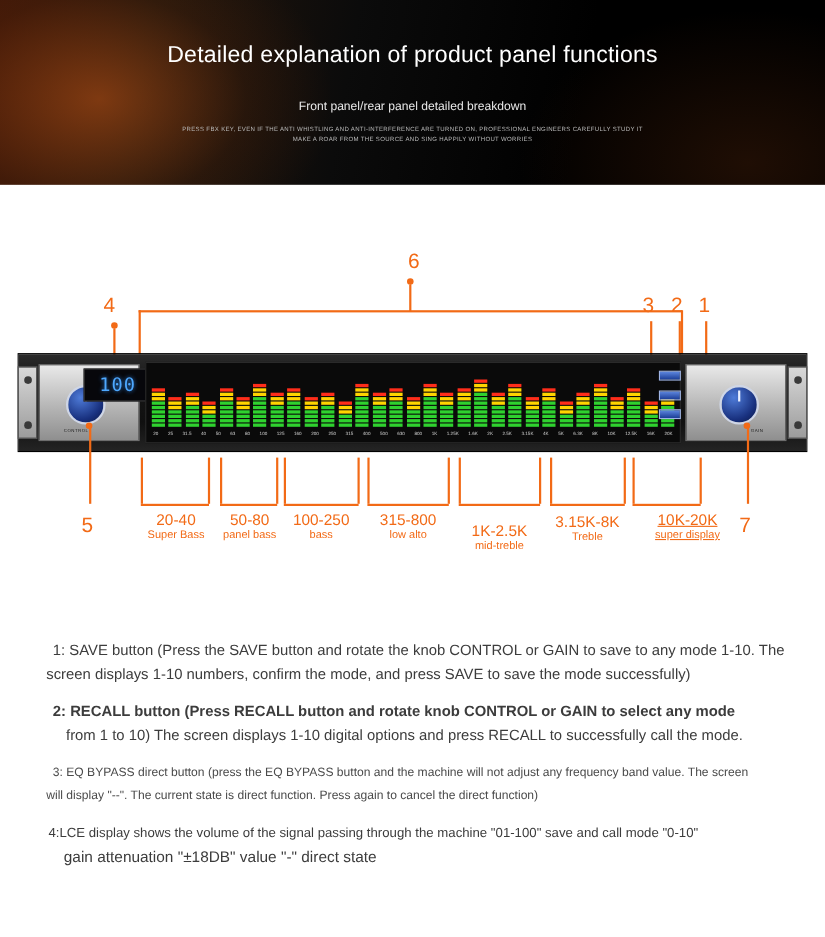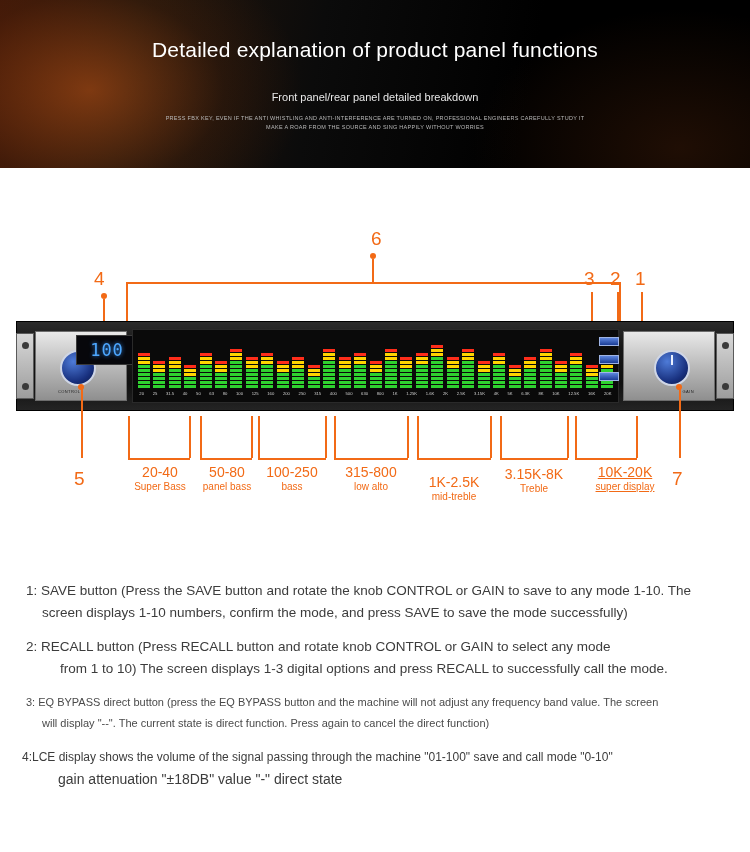--- a/index.html
+++ b/index.html
@@ -282,27 +282,27 @@
   .notes {
     position: absolute;
     top: 580px;
     left: 0;
     width: 750px;
     color: #3c3c3c;
   }
   .note {
     margin: 0 0 12px 0;
   }
-  .note .l1 { display: block; }
+  .note .l1 { display: block; margin-left: 22px; }
   .note .l2 { display: block; }
   .n1 { font-size: 13.5px; line-height: 22px; }
   .n1 .l1 { padding-left: 26px; }
   .n1 .l2 { padding-left: 42px; }
   .n2 { font-size: 13.5px; line-height: 22px; }
-  .n2 .l1 { padding-left: 26px; }
+  .n2 .l1 { padding-left: 26px; font-weight: bold; }
   .n2 .l2 { padding-left: 60px; }
   .n3 { font-size: 11px; line-height: 21px; color: #4a4a4a; }
   .n3 .l1 { padding-left: 26px; }
   .n3 .l2 { padding-left: 42px; }
   .n4 { font-size: 12px; line-height: 22px; }
   .n4 .l1 { padding-left: 22px; }
   .n4 .l2 { padding-left: 58px; font-size: 14px; }
 </style>
 </head>
 <body>
@@ -789,21 +789,21 @@
   </div>
 </div>
 
 <div class="notes">
   <p class="note n1">
     <span class="l1">1: SAVE button (Press the SAVE button and rotate the knob CONTROL or GAIN to save to any mode 1-10. The</span>
     <span class="l2">screen displays 1-10 numbers, confirm the mode, and press SAVE to save the mode successfully)</span>
   </p>
   <p class="note n2">
     <span class="l1">2: RECALL button (Press RECALL button and rotate knob CONTROL or GAIN to select any mode</span>
-    <span class="l2">from 1 to 10) The screen displays 1-3 digital options and press RECALL to successfully call the mode.</span>
+    <span class="l2">from 1 to 10) The screen displays 1-10 digital options and press RECALL to successfully call the mode.</span>
   </p>
   <p class="note n3">
     <span class="l1">3: EQ BYPASS direct button (press the EQ BYPASS button and the machine will not adjust any frequency band value. The screen</span>
     <span class="l2">will display "--". The current state is direct function. Press again to cancel the direct function)</span>
   </p>
   <p class="note n4">
     <span class="l1">4:LCE display shows the volume of the signal passing through the machine "01-100" save and call mode "0-10"</span>
     <span class="l2">gain attenuation "±18DB" value "-" direct state</span>
   </p>
 </div>

